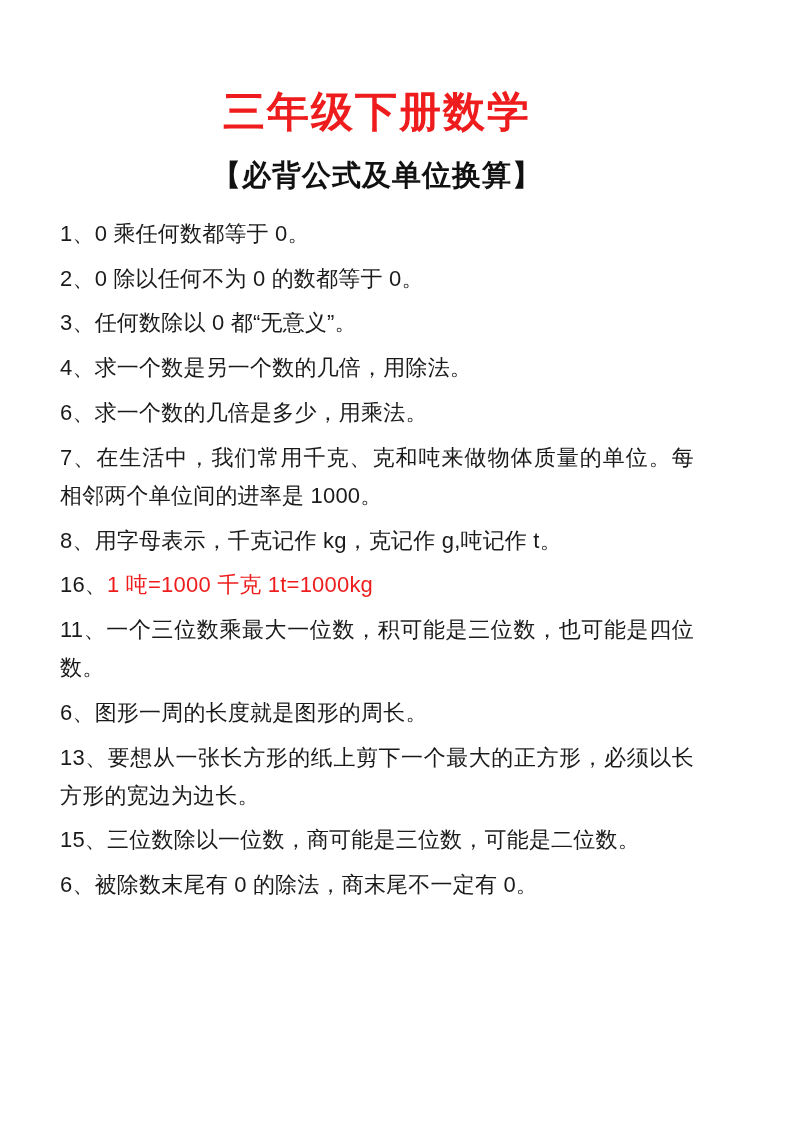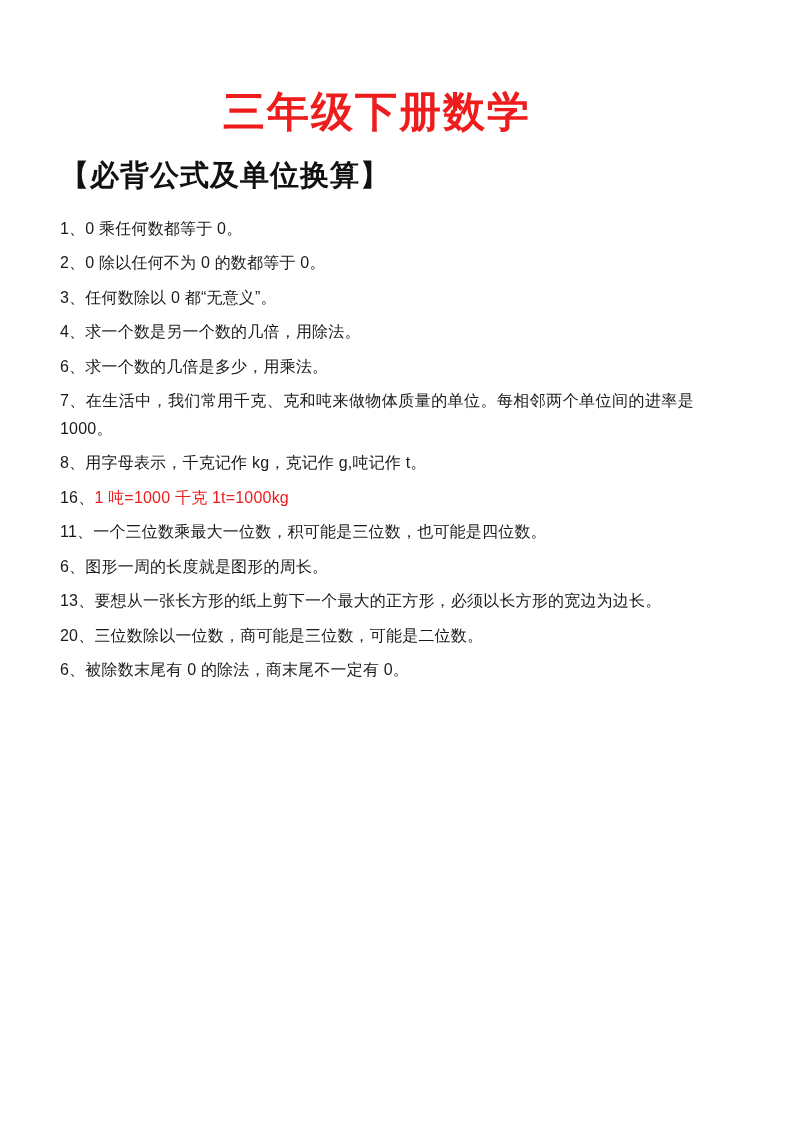--- a/index.html
+++ b/index.html
@@ -27,32 +27,32 @@
     padding-top: 86px;
     text-align: center;
     color: #ee1c1c;
     font-size: 42px;
     font-weight: bold;
     letter-spacing: 2px;
     line-height: 1.25;
   }
   .subtitle {
     margin: 18px 0 0 0;
-    text-align: left;
+    text-align: center;
     color: #111111;
     font-size: 29px;
     font-weight: bold;
     letter-spacing: 1px;
     line-height: 1.25;
   }
   .content {
     margin-top: 22px;
   }
   .line {
-    font-size: 16px;
+    font-size: 22px;
     line-height: 1.72;
     margin: 0 0 7px 0;
     color: #1a1a1a;
     letter-spacing: 0.2px;
     text-align: justify;
   }
   .line.red {
     color: #ee1c1c;
   }
   .line.red .num {
@@ -73,16 +73,16 @@
       <p class="line"><span class="num">2、</span><span>0 除以任何不为 0 的数都等于 0。</span></p>
       <p class="line"><span class="num">3、</span><span>任何数除以 0 都“无意义”。</span></p>
       <p class="line"><span class="num">4、</span><span>求一个数是另一个数的几倍，用除法。</span></p>
       <p class="line"><span class="num">6、</span><span>求一个数的几倍是多少，用乘法。</span></p>
       <p class="line"><span class="num">7、</span><span>在生活中，我们常用千克、克和吨来做物体质量的单位。每相邻两个单位间的进率是 1000。</span></p>
       <p class="line"><span class="num">8、</span><span>用字母表示，千克记作 kg，克记作 g,吨记作 t。</span></p>
       <p class="line red"><span class="num">16、</span><span>1 吨=1000 千克   1t=1000kg</span></p>
       <p class="line"><span class="num">11、</span><span>一个三位数乘最大一位数，积可能是三位数，也可能是四位数。</span></p>
       <p class="line"><span class="num">6、</span><span>图形一周的长度就是图形的周长。</span></p>
       <p class="line"><span class="num">13、</span><span>要想从一张长方形的纸上剪下一个最大的正方形，必须以长方形的宽边为边长。</span></p>
-      <p class="line"><span class="num">20、</span><span>三位数除以一位数，商可能是三位数，可能是二位数。</span></p>
+      <p class="line"><span class="num">15、</span><span>三位数除以一位数，商可能是三位数，可能是二位数。</span></p>
       <p class="line"><span class="num">6、</span><span>被除数末尾有 0 的除法，商末尾不一定有 0。</span></p>
     </div>
 </div>
 
 </body></html>

